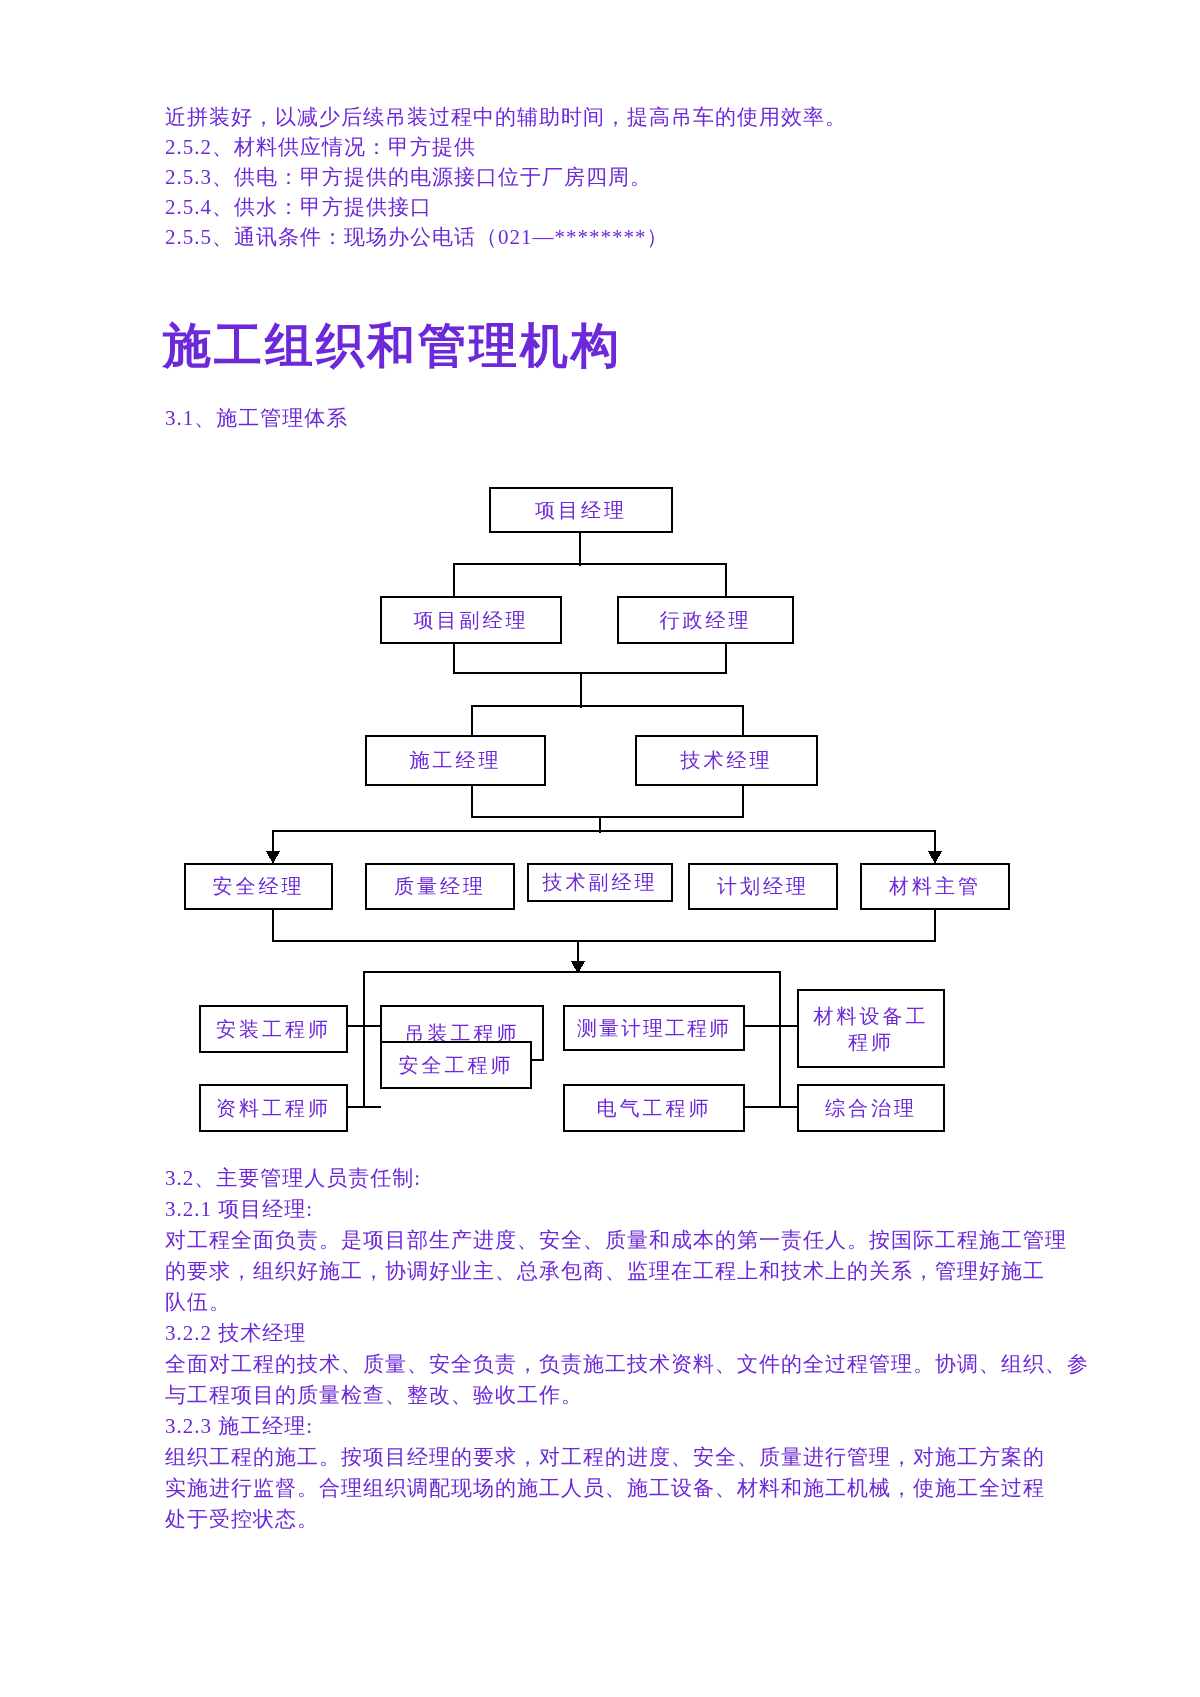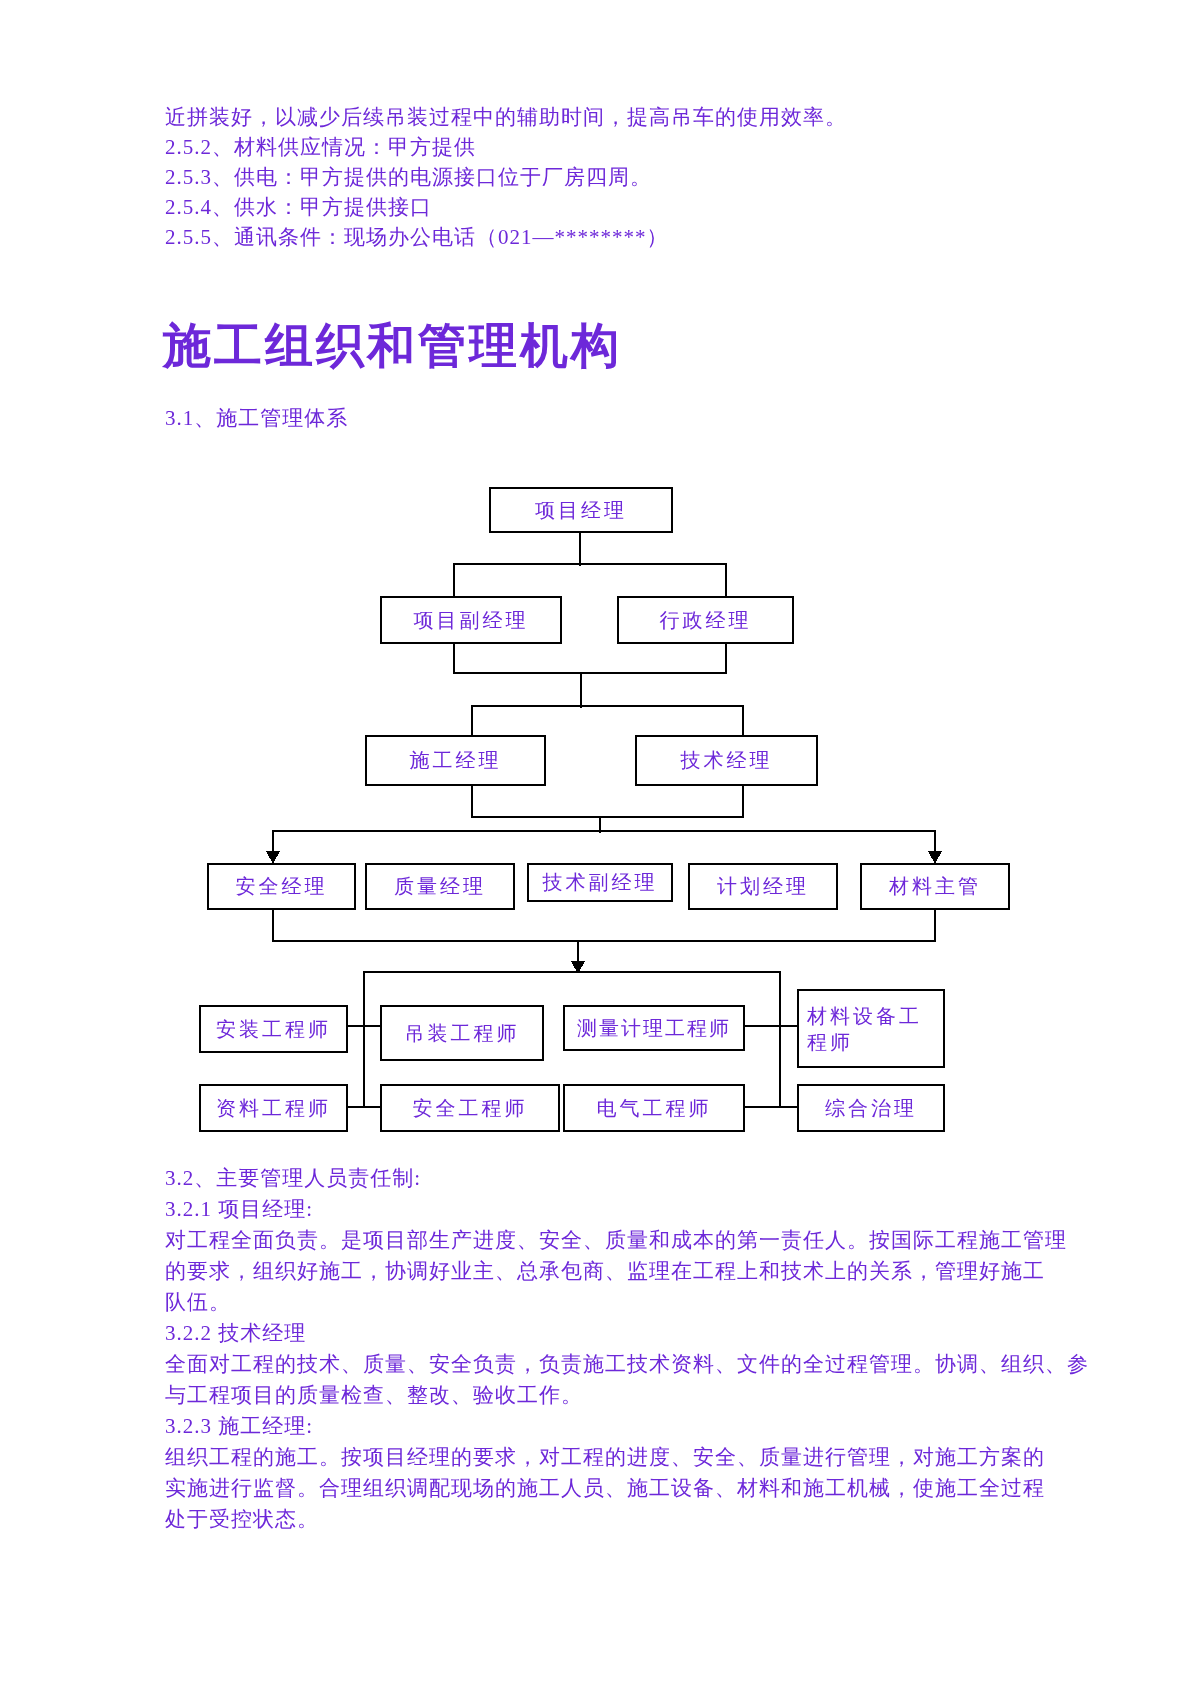--- a/index.html
+++ b/index.html
@@ -39,21 +39,21 @@
     position:absolute;
     box-sizing:border-box;
     border:2px solid #000;
     background:#fff;
     display:flex;align-items:center;justify-content:center;
     font-size:20px;letter-spacing:3px;
     text-align:center;
   }
   .node--tall{
     justify-content:flex-start;
-    text-align:left;
+    text-align:center;
     padding:0 8px;
     line-height:26px;
   }
 </style>
 </head>
 <body>
 
 <div class="page">
 
   <div class="textblock intro">
@@ -106,31 +106,31 @@
         <path d="M928,851 L942,851 L935,864 Z"></path>
         <path d="M571,961 L585,961 L578,974 Z"></path>
       </g>
     </svg>
 
     <div class="node" style="left:489px;top:487px;width:184px;height:46px;">项目经理</div>
     <div class="node" style="left:380px;top:596px;width:182px;height:48px;">项目副经理</div>
     <div class="node" style="left:617px;top:596px;width:177px;height:48px;">行政经理</div>
     <div class="node" style="left:365px;top:735px;width:181px;height:51px;">施工经理</div>
     <div class="node" style="left:635px;top:735px;width:183px;height:51px;">技术经理</div>
-    <div class="node" style="left:207px;top:863px;width:149px;height:47px;">安全经理</div>
+    <div class="node" style="left:184px;top:863px;width:149px;height:47px;">安全经理</div>
     <div class="node" style="left:365px;top:863px;width:150px;height:47px;">质量经理</div>
     <div class="node" style="left:527px;top:863px;width:146px;height:39px;">技术副经理</div>
     <div class="node" style="left:688px;top:863px;width:150px;height:47px;text-align:right;">计划经理</div>
     <div class="node" style="left:860px;top:863px;width:150px;height:47px;">材料主管</div>
     <div class="node" style="left:199px;top:1005px;width:149px;height:48px;">安装工程师</div>
     <div class="node" style="left:380px;top:1005px;width:164px;height:56px;">吊装工程师</div>
     <div class="node" style="left:563px;top:1005px;width:182px;height:46px;letter-spacing:2px;">测量计理工程师</div>
     <div class="node node--tall" style="left:797px;top:989px;width:148px;height:79px;">材料设备工程师</div>
     <div class="node" style="left:199px;top:1084px;width:149px;height:48px;">资料工程师</div>
-    <div class="node" style="left:380px;top:1084px;width:180px;height:48px;">安全工程师</div>
+    <div class="node" style="left:380px;top:1041px;width:152px;height:48px;">安全工程师</div>
     <div class="node" style="left:563px;top:1084px;width:182px;height:48px;">电气工程师</div>
     <div class="node" style="left:797px;top:1084px;width:148px;height:48px;">综合治理</div>
   </div>
 
   <div class="textblock body32">
     <div class="line">3.2、主要管理人员责任制:</div>
     <div class="line">3.2.1 项目经理:</div>
     <div class="line">对工程全面负责。是项目部生产进度、安全、质量和成本的第一责任人。按国际工程施工管理</div>
     <div class="line">的要求，组织好施工，协调好业主、总承包商、监理在工程上和技术上的关系，管理好施工</div>
     <div class="line">队伍。</div>

